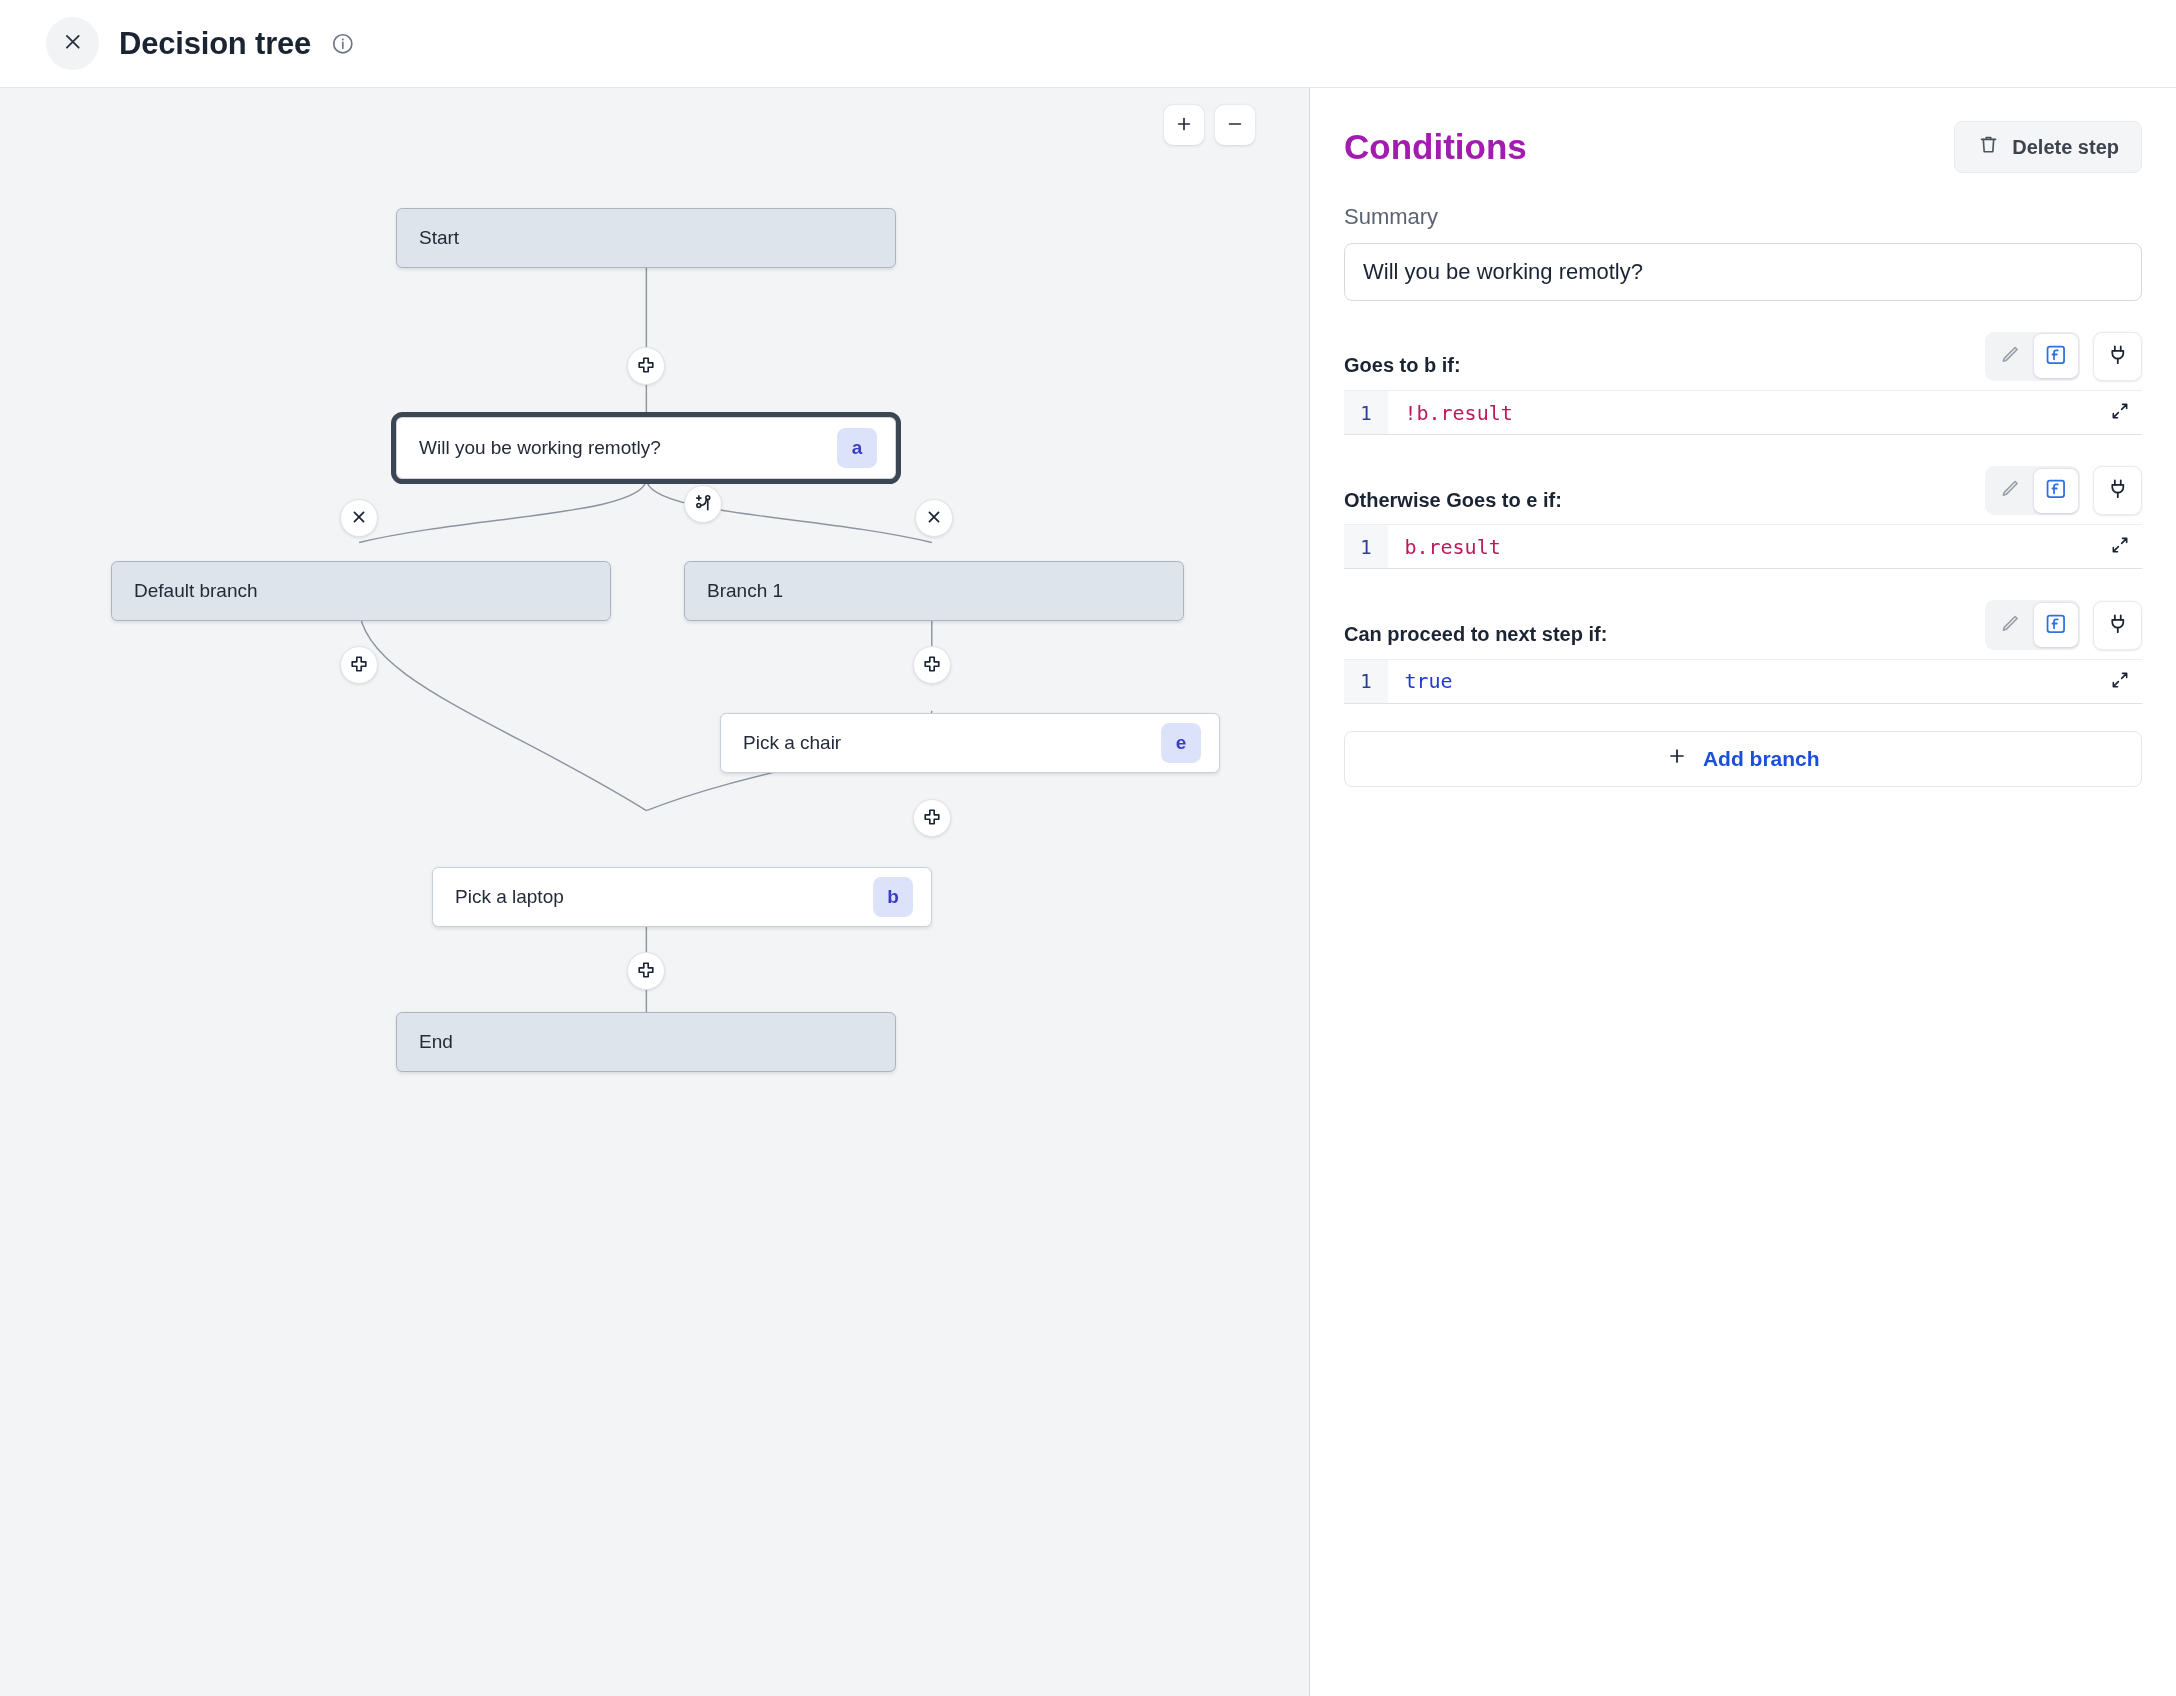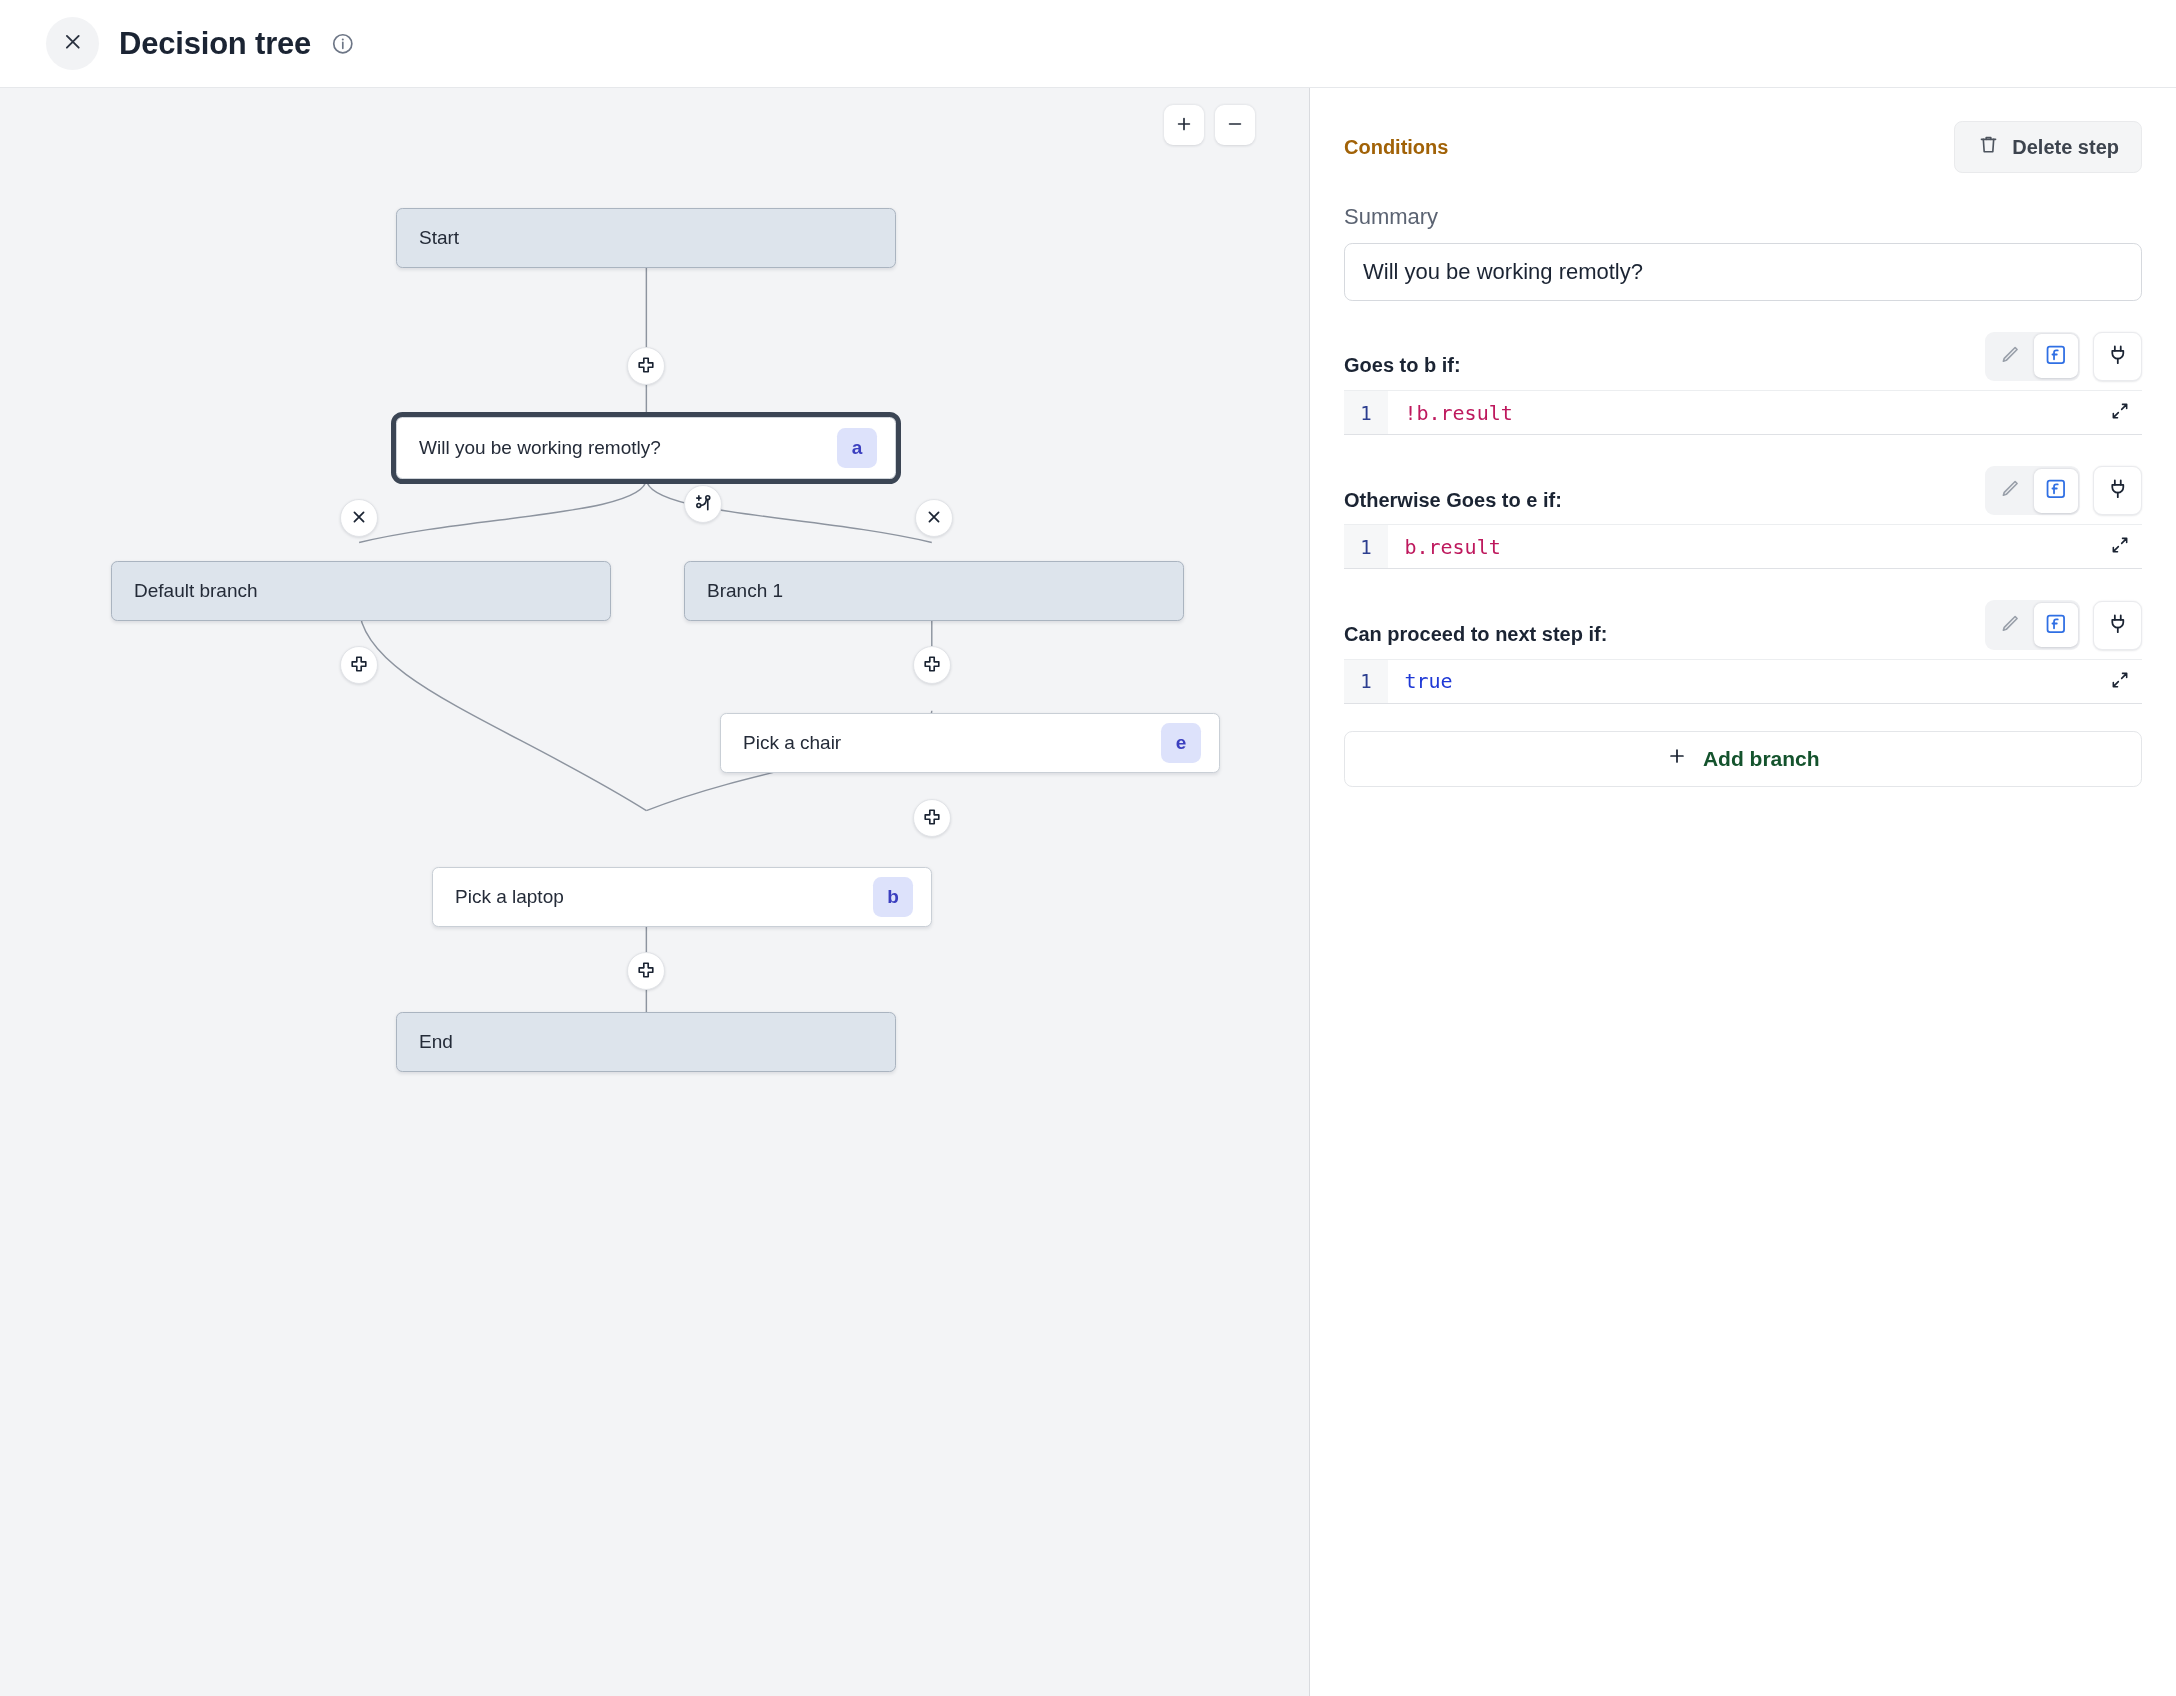--- a/index.html
+++ b/index.html
@@ -96,21 +96,21 @@
   
   .panel {
     position: absolute; left: 1311px; top: 88px;
     width: 866px; height: 1608px; background: #ffffff;
     padding: 33px 35px 0 33px;
   }
   .panel-head {
     display: flex; align-items: center; justify-content: space-between;
     margin-bottom: 31px;
   }
-  .panel-title { font-size: 20px; font-weight: bold; color: #a16207; }
+  .panel-title { font-size: 35px; font-weight: bold; color: #a21caf; }
   .delete-btn {
     display: flex; align-items: center; gap: 12.7px;
     height: 52px; padding: 0 22px; border-radius: 8.2px;
     background: #f4f5f6; border: 0.9px solid #e9eaec;
     font-size: 20px; font-weight: bold; color: #3d444e;
     cursor: pointer;
   }
   .delete-btn svg { width: 23px; height: 23px; }
 
   .field-label { font-size: 22px; color: #5b6372; margin-bottom: 12.7px; }
@@ -187,21 +187,21 @@
     cursor: pointer;
   }
   .expand-btn svg { width: 20px; height: 20px; }
 
   .add-branch-btn {
     margin-top: 27px;
     width: 100%; height: 56px;
     border: 0.9px solid #e4e6e9; border-radius: 8.2px;
     background: #ffffff;
     display: flex; align-items: center; justify-content: center; gap: 14.5px;
-    font-size: 21px; font-weight: bold; color: #14532d;
+    font-size: 21px; font-weight: bold; color: #1d4ed8;
     cursor: pointer;
   }
   .add-branch-btn svg { width: 22px; height: 22px; }
 </style>
 </head>
 <body>
 
 <div class="header">
   <button class="close-btn">
     <span>

